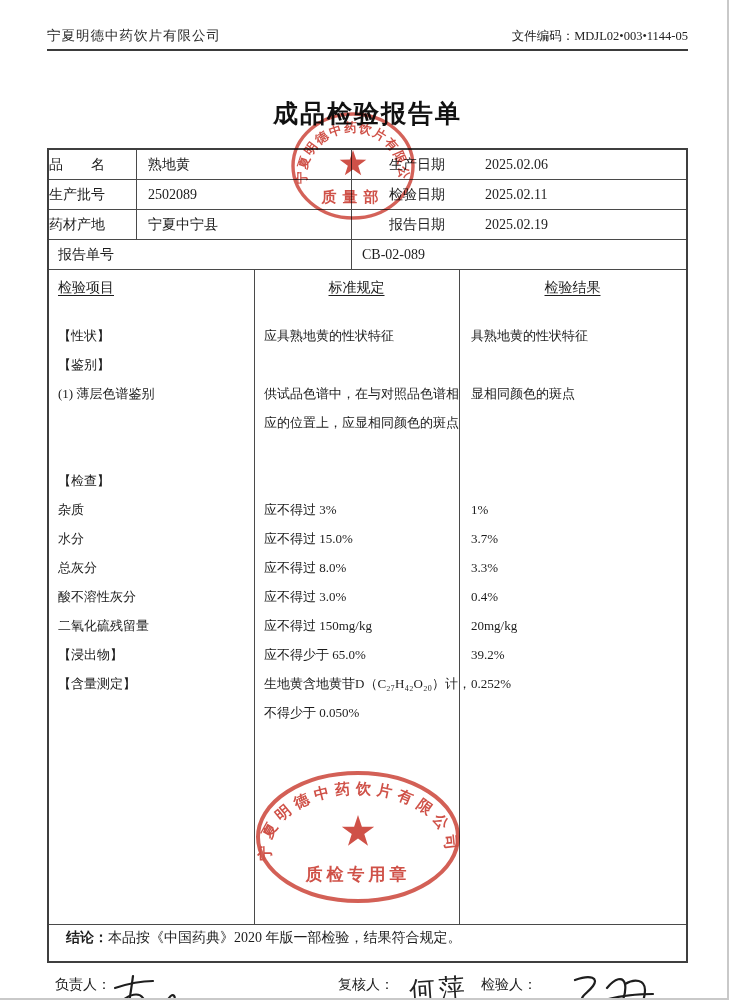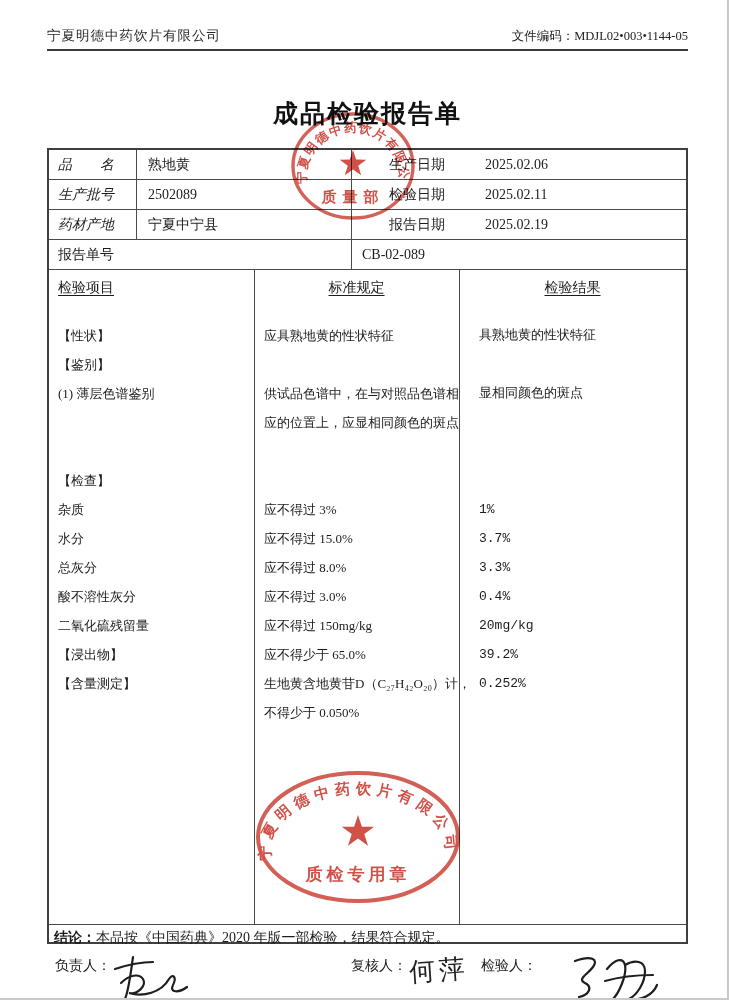--- a/index.html
+++ b/index.html
@@ -15,41 +15,41 @@
   .company { font-size:13.5px; letter-spacing:1px; color:#2a2a2a; }
   .doc-code { font-size:12.5px; color:#222; }
   .rule { margin-top:4px; height:2px; background:#3b3b3b; }
   .title { margin-top:48px; text-align:center; font-size:25px; font-weight:bold; letter-spacing:2px; line-height:30px; color:#111; }
 
   .doc-table { position:relative; margin-top:19px; border:2px solid #3f3f3f; }
 
   
   .info-grid { display:grid; grid-template-columns:88px 215px 334px; }
   .ig-cell { height:30px; line-height:29px; font-size:14px; border-bottom:1px solid #4a4a4a; white-space:nowrap; overflow:visible; }
-  .ig-label { padding-left:9px; border-right:1px solid #4a4a4a;font-style:italic; }
+  .ig-label { border-right:1px solid #4a4a4a; }
   .ig-value { padding-left:11px; border-right:1px solid #4a4a4a; }
   .ig-right { padding-left:10px; }
   .ig-right .rlabel { display:inline-block; width:96px;margin-left:27px; }
   .ig-span2 { grid-column:1 / 3; padding-left:9px; border-right:1px solid #4a4a4a; }
   .row4 .ig-cell { border-bottom:none; height:29px; }
 
   
   .thead { display:grid; grid-template-columns:205px 205px 227px; border-top:1px solid #4a4a4a; height:36px; align-items:center; font-size:14px;font-family:Liberation Mono, monospace; }
   .thead .h { text-decoration:underline; text-underline-offset:3px; }
   .h-item { padding-left:9px; }
   .h-std, .h-res { text-align:center; }
   .tbody { display:grid; grid-template-columns:205px 205px 227px; grid-auto-rows:29px; padding-top:16px; height:619px; font-size:13px; }
   .tbody .cell { line-height:29px; white-space:nowrap; }
   .c1 { padding-left:9px; }
   .c2 { padding-left:10px; }
-  .c3 { padding-left:20px;font-family:Liberation Mono, monospace; }
+  .c3 { padding-left:12px; }
   .vline { position:absolute; width:1px; background:#4a4a4a; top:119px; height:655px; }
   .vline1 { left:205px; } .vline2 { left:410px; }
 
-  .conclusion { border-top:1px solid #4a4a4a; height:18px; line-height:26px; font-size:14px; padding-left:5px; }
+  .conclusion { border-top:1px solid #4a4a4a; height:37px; line-height:26px; font-size:14px; padding-left:17px; }
   .conclusion .clabel { font-weight:bold; }
 
   
   .sig-row { position:relative; margin-top:5px; height:62px; font-size:14px; }
   .sig-label { position:absolute; top:8px; }
   .sig-draw { position:absolute; }
   .sig-name { position:absolute; font-size:26px; transform:rotate(-4deg); color:#222; letter-spacing:4px; }
 
   
   .stamp { position:absolute; mix-blend-mode:multiply; opacity:0.88; pointer-events:none; }
@@ -156,21 +156,21 @@
     <div class="sig-row">
       <span class="sig-label" style="left:8px">负责人：</span>
       <svg class="sig-draw" style="left:56px; top:0" width="110" height="58" viewBox="0 0 110 58">
         <g fill="none" stroke="#1e1e1e" stroke-width="2.2" stroke-linecap="round">
           <path d="M30 8 C 28 22, 26 40, 22 50"></path>
           <path d="M12 20 C 24 16, 40 13, 50 13"></path>
           <path d="M18 34 C 26 26, 36 24, 40 30 C 44 37, 34 46, 26 44 C 40 48, 58 44, 66 30 C 70 24, 74 28, 70 36 C 66 44, 76 44, 84 38"></path>
         </g>
       </svg>
 
-      <span class="sig-label" style="left:304px">复核人：</span>
+      <span class="sig-label" style="left:291px">复核人：</span>
       <span class="sig-name" style="left:362px; top:4px">何萍</span>
 
       <span class="sig-label" style="left:434px">检验人：</span>
       <svg class="sig-draw" style="left:514px; top:0" width="110" height="58" viewBox="0 0 110 58">
         <g fill="none" stroke="#1e1e1e" stroke-width="2.2" stroke-linecap="round">
           <path d="M14 12 C 30 6, 38 10, 32 18 C 26 26, 16 30, 24 34 C 32 38, 28 46, 18 48"></path>
           <path d="M46 20 C 54 10, 62 8, 64 16 C 66 26, 58 44, 52 50"></path>
           <path d="M64 16 C 74 10, 84 12, 84 22 C 84 34, 76 46, 68 50 C 80 52, 92 46, 96 36"></path>
           <path d="M44 32 C 58 28, 76 26, 92 26"></path>
         </g>

